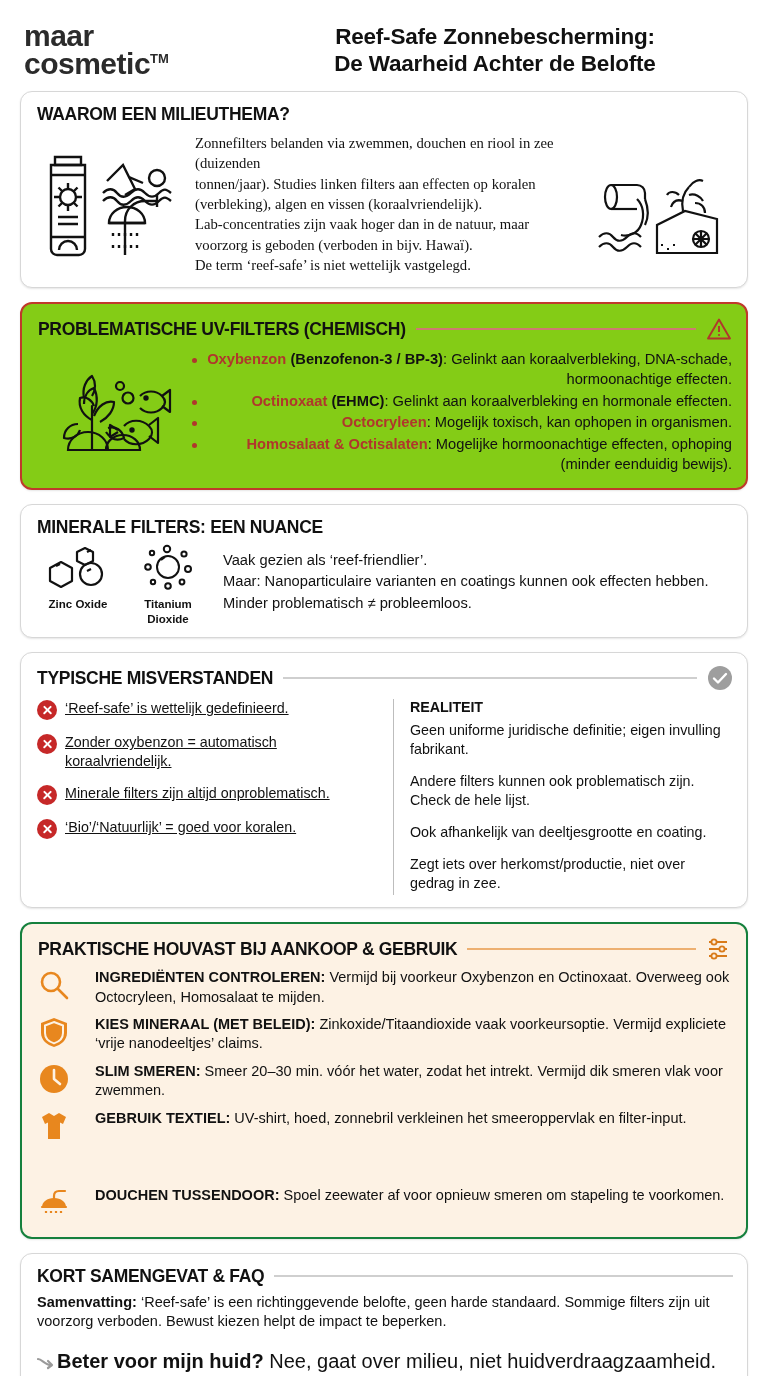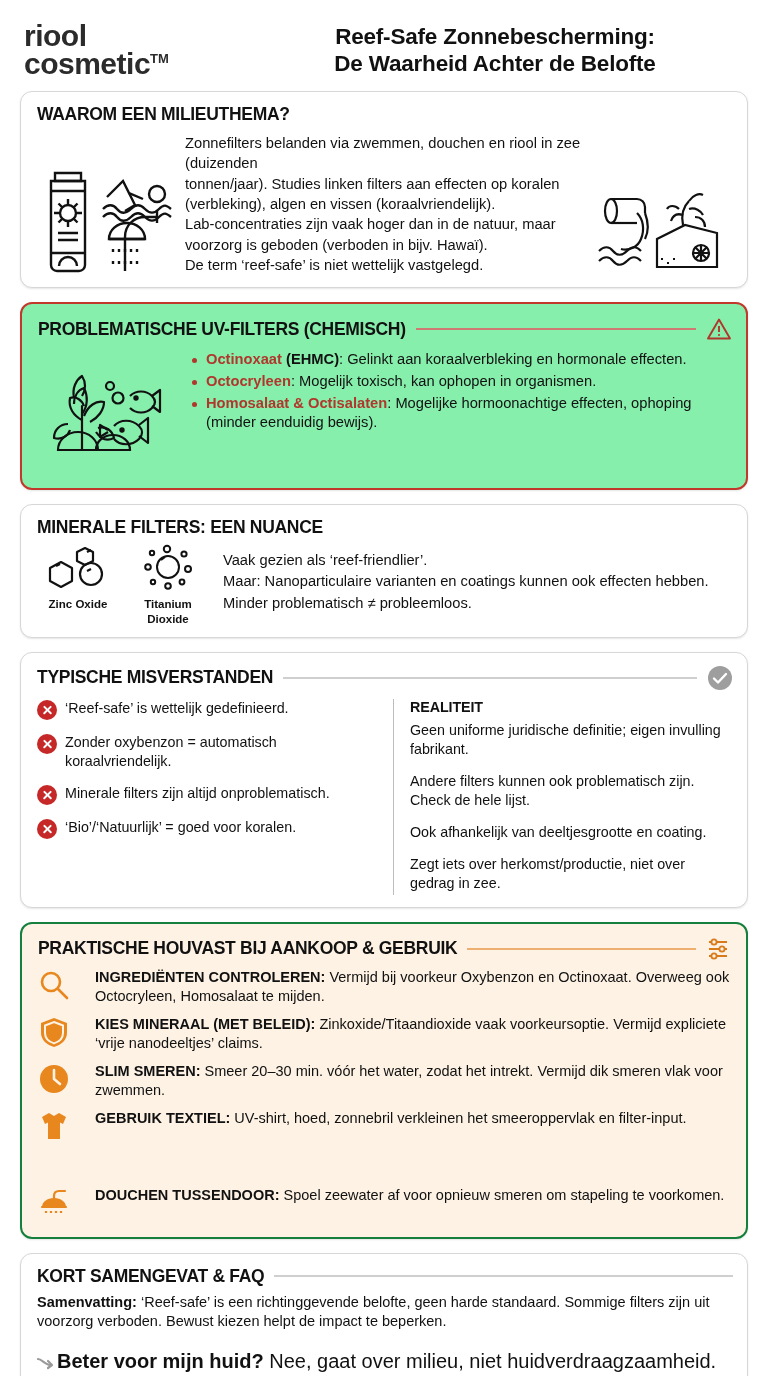--- a/index.html
+++ b/index.html
@@ -44,21 +44,22 @@
   .card {
     margin: 0 20px 14px 20px;
     border: 1.5px solid #d7d7d7;
     border-radius: 12px;
     background: #fff;
     box-shadow: 0 1px 2px rgba(0,0,0,0.10);
     padding: 12px 14px 12px 16px;
   }
   .card.danger {
     border: 2px solid #c0392b;
-    background: #86efac;
+    background: #84cc16;
+    text-align: right;
   }
   .card.tips {
     border: 2px solid #15803d;
     background: #fdf2e4;
   }
 
   .card-head {
     display: flex;
     align-items: center;
     gap: 10px;
@@ -76,21 +77,21 @@
   .rule {
     flex: 1 1 auto;
     height: 1.5px;
     background: #cfcfcf;
   }
   .card.danger .rule { background: #cf7a72; }
   .card.tips .rule { background: #edb071; }
   .head-icon { flex: 0 0 auto; width: 26px; height: 26px; }
 
   
-  .s1-body { display: flex; align-items: flex-end; gap: 6px; }
+  .s1-body { display: flex; align-items: center; gap: 16px; font-family: Liberation Serif, serif; }
   .s1-icons { flex: 0 0 142px; display: flex; align-items: flex-start; padding-top: 4px; }
   .s1-text {
     flex: 1 1 auto;
     font-size: 14.7px;
     line-height: 1.38;
     color: #111;
     padding-top: 2px;
   }
   .s1-right { flex: 0 0 138px; padding-top: 26px; }
 
@@ -172,21 +173,21 @@
   .xmark:before, .xmark:after {
     content: "";
     position: absolute;
     left: 4.5px; top: 9px;
     width: 11px; height: 2.2px;
     background: #fff;
     border-radius: 1px;
   }
   .xmark:before { transform: rotate(45deg); }
   .xmark:after { transform: rotate(-45deg); }
-  .mis-text { font-size: 14.3px; line-height: 1.33; }
+  .mis-text { font-size: 14.3px; line-height: 1.33; text-decoration: underline; }
   .real-row { margin-bottom: 13px; font-size: 14.3px; line-height: 1.33; }
   .real-row:last-child { margin-bottom: 2px; }
 
   
   .tip-row {
     display: flex;
     gap: 23px;
     align-items: flex-start;
     margin-bottom: 8px;
     justify-content: space-between;
@@ -208,21 +209,21 @@
   }
   .faq-row:last-child { margin-bottom: 0; }
   .faq-arrow { flex: 0 0 20px; padding-top: 2px; color: #9a9a9a; }
   .faq-q { font-weight: 800; }
 </style>
 </head>
 <body>
 
 <div class="header">
   <div class="logo">
-    <span class="l1">riool</span>
+    <span class="l1">maar</span>
     <span class="l2"><span>cosmetic</span><span class="tm">TM</span></span>
   </div>
   <div class="title">
     <span>Reef-Safe Zonnebescherming:</span>
     <span class="t2">De Waarheid Achter de Belofte</span>
   </div>
 </div>
 
 <div class="card">
   <div class="card-head">
@@ -313,20 +314,21 @@
         <path d="M92 42c6-6 16-6 22 0 4 4 4 8 0 12-6 6-16 6-22 0" stroke-linejoin="round"></path>
         <path d="M114 42l8-6v22l-8-6" stroke-linejoin="round"></path>
         <circle cx="98" cy="44" r="1.6" fill="#111"></circle>
         <path d="M76 72c6-7 18-7 25 0 4 4 4 9 0 13-7 7-19 7-25 0" stroke-linejoin="round"></path>
         <path d="M101 71l9-7v25l-9-7" stroke-linejoin="round"></path>
         <circle cx="84" cy="76" r="1.6" fill="#111"></circle>
         <path d="M70 76l-8-5v12l8-5" stroke-linejoin="round"></path>
       </svg>
     </div>
     <ul class="s2-list">
+      <li><span class="chem">Oxybenzon</span> <span class="chem-alt">(Benzofenon-3 / BP-3)</span><span>: Gelinkt aan koraalverbleking, DNA-schade, hormoonachtige effecten.</span></li>
       <li><span class="chem">Octinoxaat</span> <span class="chem-alt">(EHMC)</span><span>: Gelinkt aan koraalverbleking en hormonale effecten.</span></li>
       <li><span class="chem">Octocryleen</span><span>: Mogelijk toxisch, kan ophopen in organismen.</span></li>
       <li><span class="chem">Homosalaat &amp; Octisalaten</span><span>: Mogelijke hormoonachtige effecten, ophoping (minder eenduidig bewijs).</span></li>
     </ul>
   </div>
 </div>
 
 <div class="card">
   <div class="card-head">
     <div class="card-title">MINERALE FILTERS: EEN NUANCE</div>

